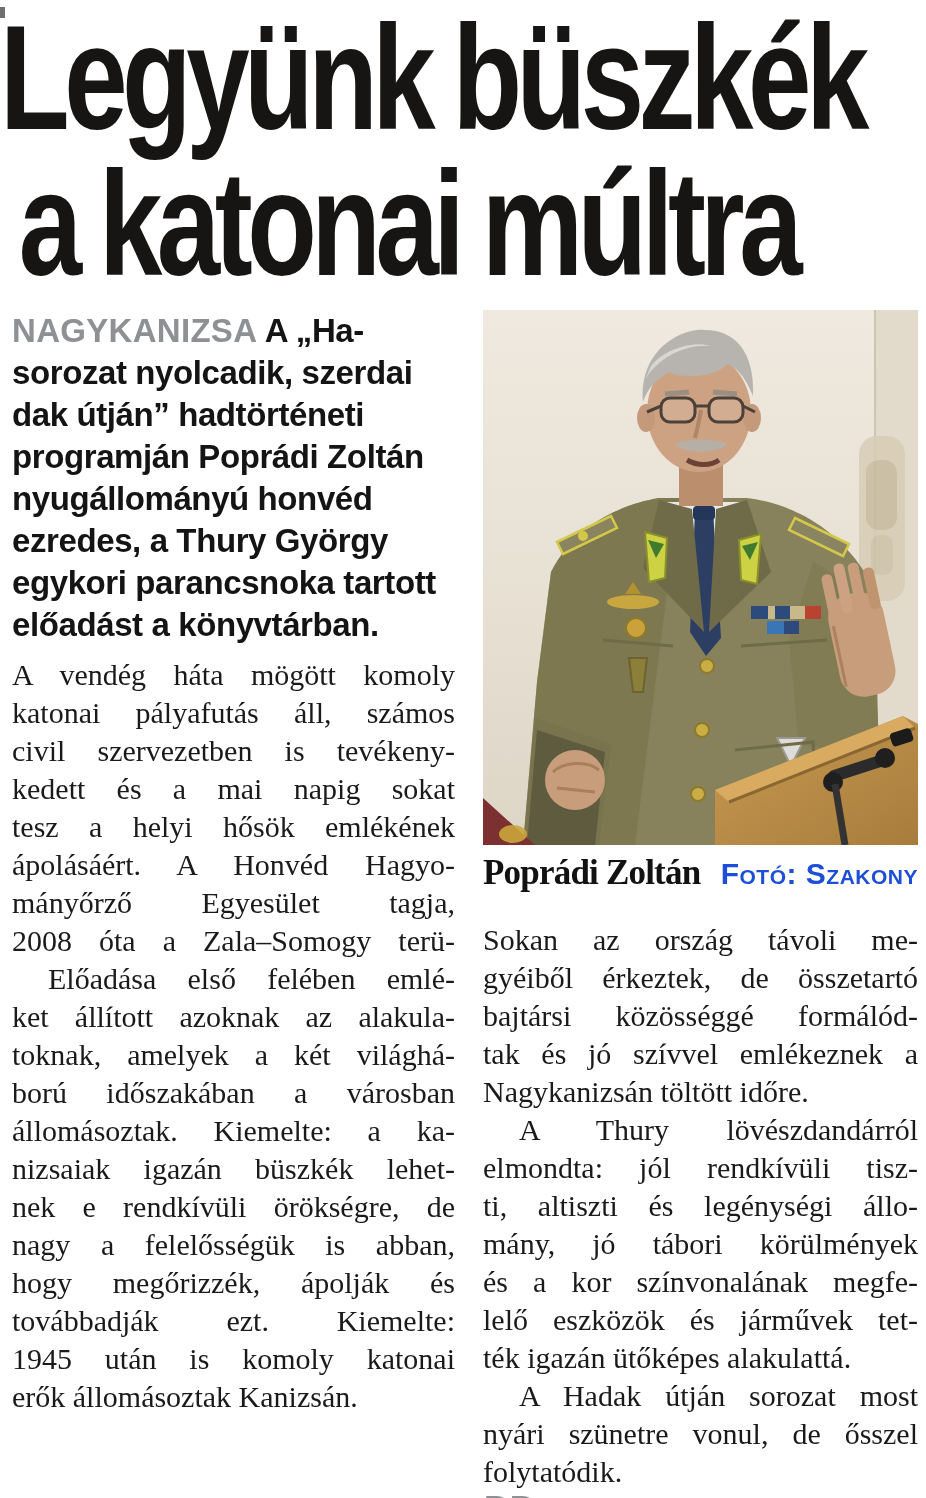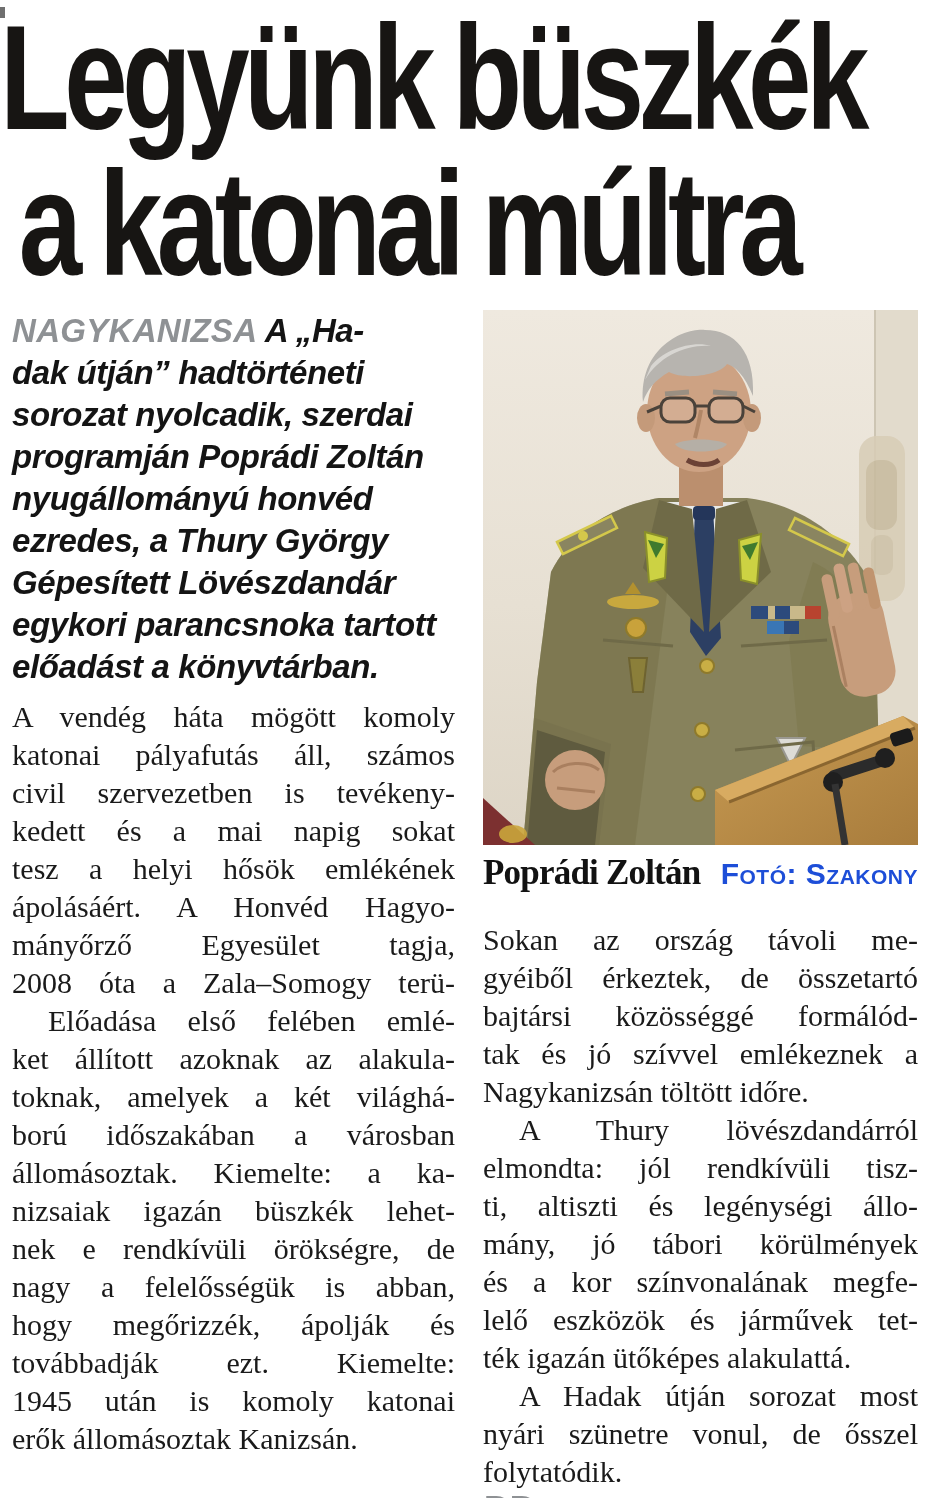--- a/index.html
+++ b/index.html
@@ -31,21 +31,21 @@
   .col-left  { position:absolute; left:12px;  top:310px; width:443px; }
   .col-right { position:absolute; left:483px; top:310px; width:435px; }
   
   .lead {
     font-family:"Liberation Sans", sans-serif;
     font-weight:700; font-size:33px; line-height:42px;
     letter-spacing:-0.4px; color:#141414;
     margin-bottom:10px;
   }
   .loc { color:#8e9194; letter-spacing:0.3px; }
-  .lead .tline { text-align:left; text-align-last:left;font-style:italic; }
+  .lead .tline { text-align:left; text-align-last:left; }
   
   .bodytext { font-size:30px; line-height:38px; color:#1a1a1a; }
   .tline { text-align:justify; text-align-last:justify; min-height:38px; }
   .tline-last { text-align-last:left; }
   .keep-just .tline-last { text-align-last:justify; }
   .indent > .tline:first-child, .indent > div > .tline:first-child { text-indent:36px; }
   .final-row { display:flex; justify-content:center; align-items:baseline;flex-direction:column; }
   .byline {
     font-family:"Liberation Sans", sans-serif; font-weight:400;
     font-size:40px; line-height:38px; color:#8e9194; letter-spacing:-1px;
@@ -72,26 +72,25 @@
 
 <div class="headline">
   <div class="hl-line hl-1">Legyünk büszkék</div>
   <div class="hl-line hl-2">a katonai múltra</div>
 </div>
 
 <div class="col-left">
   <div class="lead">
     <div class="tline"><span class="loc">NAGYKANIZSA</span><span> A „Ha-</span></div>
     <div>
+        <div class="tline">sorozat nyolcadik, szerdai</div>
         <div class="tline">dak útján” hadtörténeti</div>
-        <div class="tline">sorozat nyolcadik, szerdai</div>
         <div class="tline">programján Poprádi Zoltán</div>
         <div class="tline">nyugállományú honvéd</div>
         <div class="tline">ezredes, a Thury György</div>
-        <div class="tline">Gépesített Lövészdandár</div>
         <div class="tline">egykori parancsnoka tartott</div>
         <div class="tline tline-last">előadást a könyvtárban.</div>
       </div>
   </div>
   <div class="bodytext">
     <div>
         <div class="tline">A vendég háta mögött komoly</div>
         <div class="tline">katonai pályafutás áll, számos</div>
         <div class="tline">civil szervezetben is tevékeny-</div>
         <div class="tline">kedett és a mai napig sokat</div>

